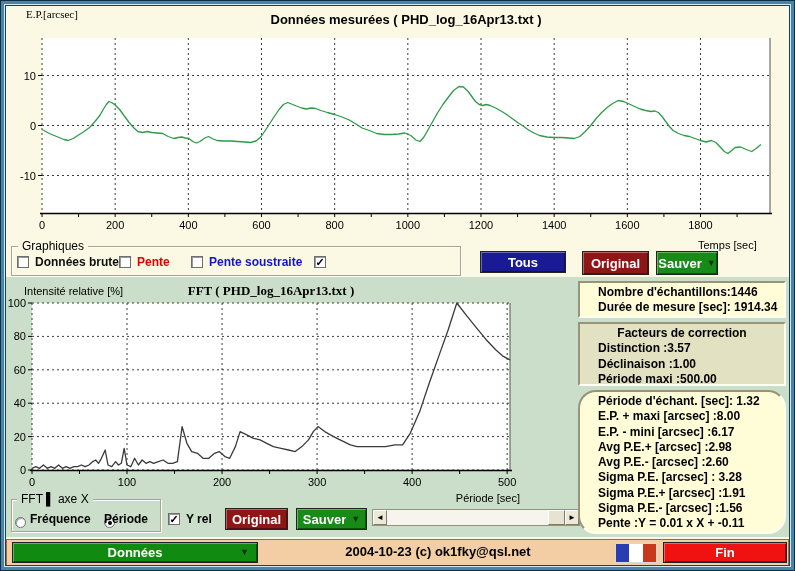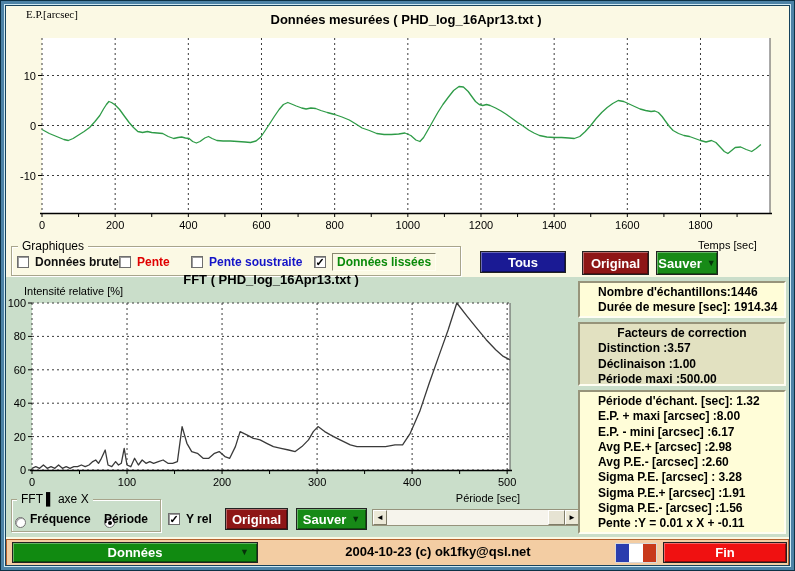--- a/index.html
+++ b/index.html
@@ -183,36 +183,35 @@
   <span class="abs cb ctl" style="left:17px;top:256px;"><span></span></span>
   <span class="abs cblbl ctl" style="left: 35px; top: 255px; color: rgb(16, 16, 16);">Données brutes</span>
 
   <span class="abs cb ctl" style="left:119px;top:256px;"><span></span></span>
   <span class="abs cblbl ctl" style="left: 137px; top: 255px; color: rgb(224, 0, 0);">Pente</span>
 
   <span class="abs cb ctl" style="left:191px;top:256px;"><span></span></span>
   <span class="abs cblbl ctl" style="left: 209px; top: 255px; color: rgb(20, 20, 200);">Pente soustraite</span>
 
   <span class="abs cb ctl" style="left:314px;top:256px;"><span>✓</span></span>
-  <span class="abs cblbl sunkenlbl ctl" style="left: 332px; top: 253px; color: rgb(10, 138, 10);">Données lissées</span>
 
   <div class="abs btn ctl" style="left: 480px; top: 251px; width: 86px; height: 22px; background: rgb(26, 26, 148);">
       <span>Tous</span>
     </div>
   <div class="abs btn ctl" style="left: 582px; top: 251px; width: 67px; height: 24px; background: rgb(142, 22, 22);">
       <span>Original</span>
     </div>
   <div class="abs btn ctl" style="left: 656px; top: 251px; width: 62px; height: 24px; background: rgb(23, 138, 23);">
       <span>Sauver</span>
       <span class="dropdown-arrow">▼</span>
     </div>
 
   
   <div class="abs lbl ctl" style="left:24px;top:285px;">Intensité relative [%]</div>
-  <div class="abs title ctl" style="left:32px;top:272px;width:478px;">FFT ( PHD_log_16Apr13.txt )</div>
+  <div class="abs title ctl" style="left:32px;top:283px;width:478px;font-family:Liberation Serif, serif;">FFT ( PHD_log_16Apr13.txt )</div>
   <div class="abs lbl ctl" style="left:440px;top:492px;width:80px;text-align:right;">Période [sec]</div>
 
   
   <div class="abs groupbox ctl" style="left:11px;top:499px;width:150px;height:33px;"></div>
   <div class="abs grouplabel ctl" style="left:17px;top:492px;background:#cadeca;">FFT ▌ axe X</div>
 
   <span class="abs radio ctl" style="left:15px;top:514px;"></span>
   <span class="abs cblbl ctl" style="left:30px;top:512px;">Fréquence</span>
   <span class="abs radio ctl dot" style="left:89px;top:514px;"></span>
   <span class="abs cblbl ctl" style="left:104px;top:512px;">Période</span>
@@ -242,21 +241,21 @@
     <div>Durée de mesure [sec]: 1914.34</div>
   </div>
 
   <div class="abs statbox ctl" style="left:578px;top:322px;width:208px;height:64px;background:#e2e1c1;">
     <div style="text-align:center;">Facteurs de correction</div>
     <div>Distinction :3.57</div>
     <div>Déclinaison :1.00</div>
     <div>Période maxi :500.00</div>
   </div>
 
-  <div class="abs statbox ctl" style="left:578px;top:390px;width:208px;height:144px;">
+  <div class="abs statbox ctl" style="left:578px;top:390px;width:208px;height:144px;border-radius:18px;">
     <div>Période d'échant. [sec]: 1.32</div>
     <div>E.P. + maxi [arcsec] :8.00</div>
     <div>E.P. - mini [arcsec] :6.17</div>
     <div>Avg P.E.+ [arcsec] :2.98</div>
     <div>Avg P.E.- [arcsec] :2.60</div>
     <div>Sigma P.E. [arcsec] : 3.28</div>
     <div>Sigma P.E.+ [arcsec] :1.91</div>
     <div>Sigma P.E.- [arcsec] :1.56</div>
     <div>Pente :Y = 0.01 x X + -0.11</div>
   </div>

